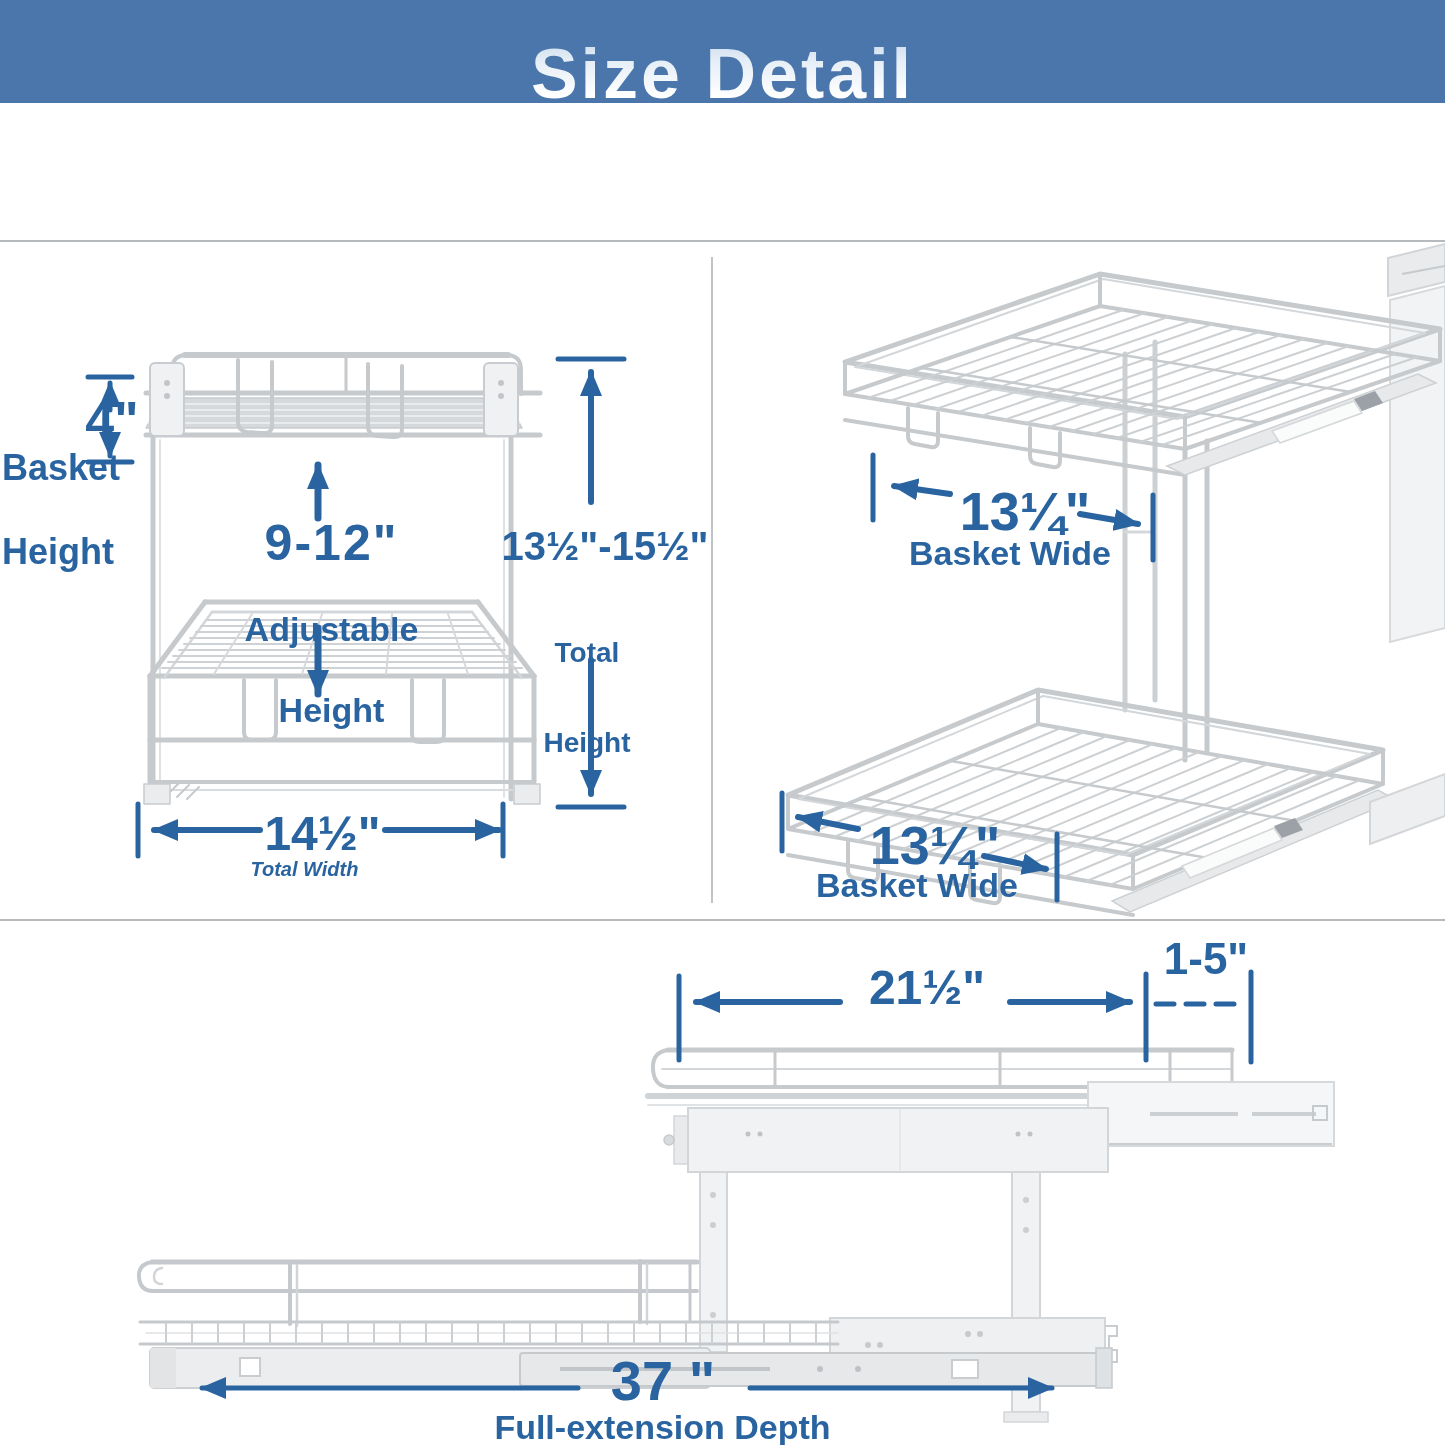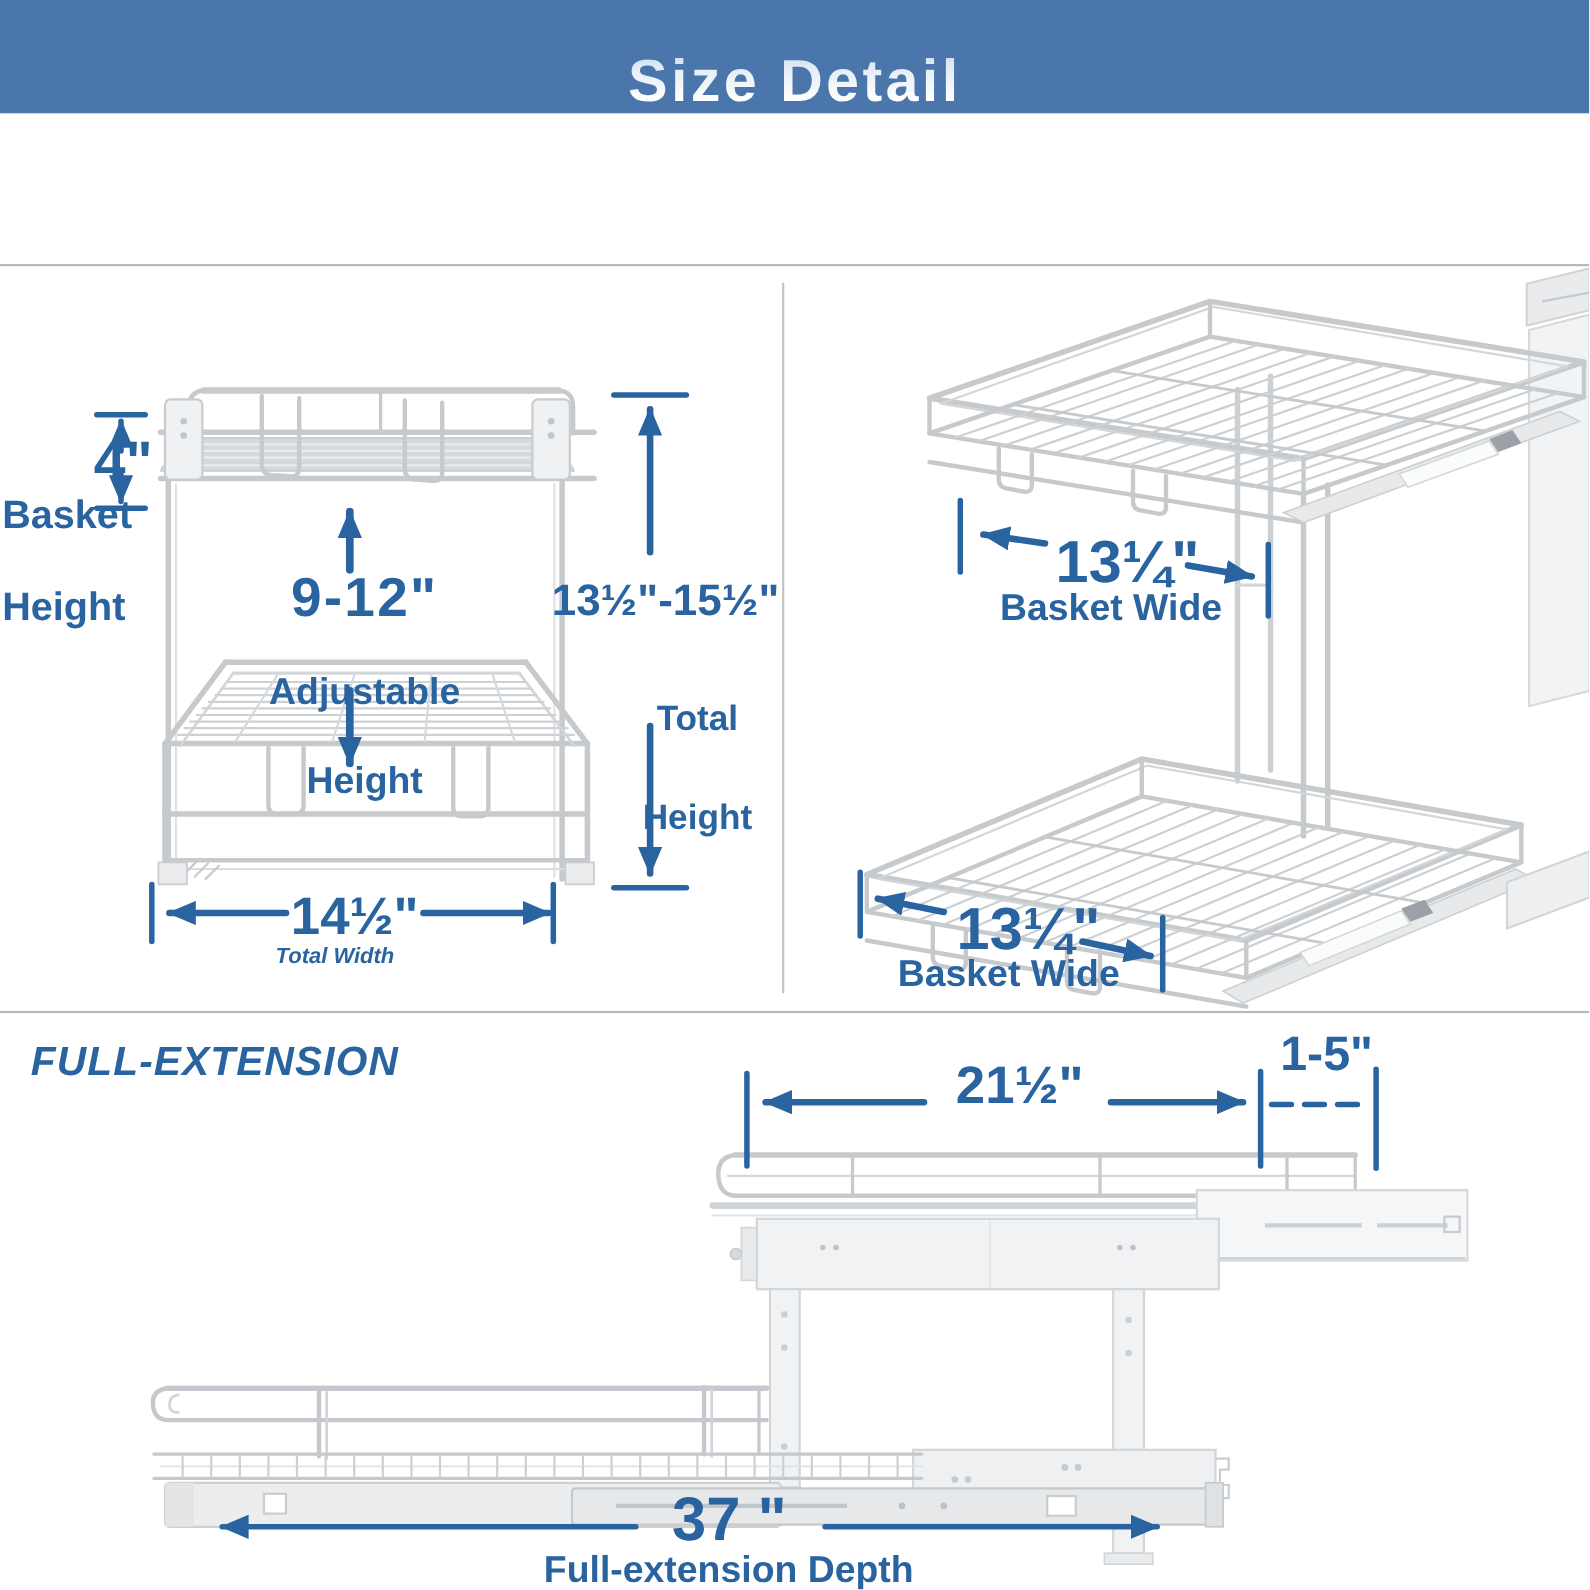--- a/index.html
+++ b/index.html
@@ -1,21 +1,21 @@
 <!DOCTYPE html>
 <html><head>
 <meta charset="utf-8">
 <style>
   html,body{margin:0;padding:0;background:#ffffff;}
   #page{position:relative;width:1445px;height:1445px;background:#ffffff;overflow:hidden;
         font-family:"Liberation Sans",sans-serif;}
   
   #banner{position:absolute;left:0;top:0;width:1445px;height:103px;background:#4a76ac;
           display:flex;align-items:center;justify-content:center;}
-  #banner .title-text{font-size:54px;font-weight:bold;letter-spacing:3px;
+  #banner .title-text{font-size:70px;font-weight:bold;letter-spacing:3px;
           background:linear-gradient(180deg,#c3d6e9 0%,#e4edf6 32%,#ffffff 78%);
           -webkit-background-clip:text;background-clip:text;color:transparent;margin-top:45px;}
   
   #note{position:absolute;left:0;top:106px;width:1445px;display:flex;flex-direction:column;
         align-items:center;}
   .note-line{font-weight:bold;font-size:46px;line-height:53px;color:#0e0e0e;white-space:pre;
         transform:scaleX(.92);letter-spacing:-0.5px;}
   
   .div-h{position:absolute;left:0;width:1445px;height:2px;background:#b7babc;}
   .div-v{position:absolute;width:2px;background:#c0c3c5;}
@@ -350,31 +350,30 @@
     <span>Basket</span>
     <span>Height</span>
   </div>
   <div class="dim" style="left:84px;top:390px;width:56px;font-size:52px;">4"</div>
   <div class="dim" style="left:244px;top:514px;width:175px;font-size:50px;letter-spacing:2px;">9-12"</div>
   <div class="dim" style="left:244px;top:562px;width:175px;font-size:34px;line-height:27px;">
     <span>Adjustable</span>
     <span>Height</span>
   </div>
   <div class="dim" style="left:490px;top:524px;width:230px;font-size:40px;">13½"-15½"</div>
-  <div class="dim" style="left:569px;top:578px;width:130px;font-size:32px;line-height:30px;">
+  <div class="dim" style="left:522px;top:578px;width:130px;font-size:28px;line-height:30px;">
     <span>Total</span>
     <span>Height</span>
   </div>
   <div class="dim" style="left:240px;top:806px;width:165px;font-size:48px;">14½"</div>
   <div class="dim" style="left:197px;top:858px;width:215px;font-size:20px;font-style:italic;">Total Width</div>
 
   <div class="dim" style="left:940px;top:480px;width:170px;font-size:54px;">13¼"</div>
   <div class="dim" style="left:885px;top:534px;width:250px;font-size:34px;">Basket Wide</div>
   <div class="dim" style="left:850px;top:814px;width:170px;font-size:54px;">13¼"</div>
   <div class="dim" style="left:792px;top:866px;width:250px;font-size:34px;">Basket Wide</div>
 
-  <div class="dim" style="left:28px;top:944px;width:320px;font-size:37px;font-style:italic;letter-spacing:1px;text-align:left;">FULL-EXTENSION</div>
   <div class="dim" style="left:842px;top:960px;width:170px;font-size:48px;">21½"</div>
   <div class="dim" style="left:1146px;top:934px;width:120px;font-size:44px;">1-5"</div>
   <div class="dim" style="left:588px;top:1348px;width:150px;font-size:56px;">37 "</div>
   <div class="dim" style="left:490px;top:1408px;width:345px;font-size:34px;">Full-extension Depth</div>
 
 </div>
 
 </body></html>

